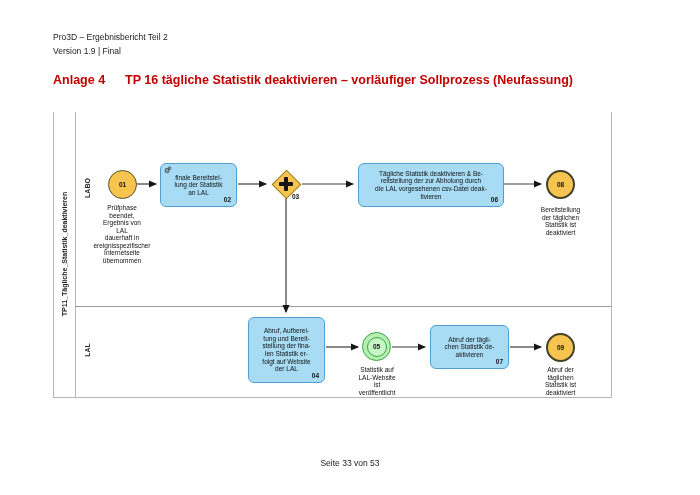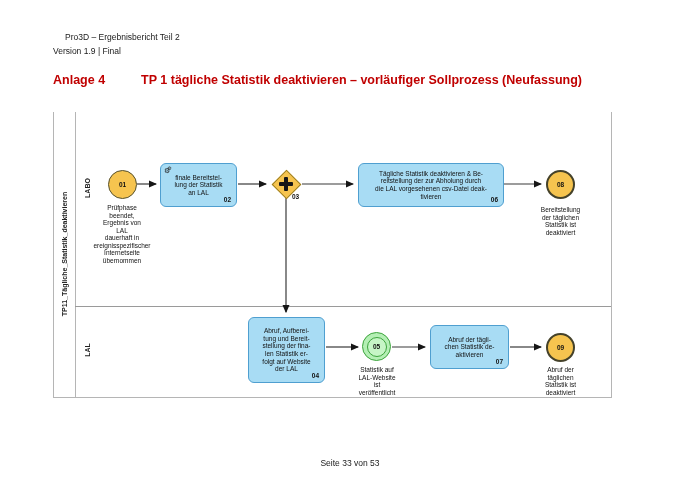--- a/index.html
+++ b/index.html
@@ -2,21 +2,21 @@
 <html><head>
 <meta charset="utf-8">
 <style>
   * { margin:0; padding:0; box-sizing:border-box; }
   html,body { width:700px; height:495px; background:#ffffff; overflow:hidden;
               font-family:"Liberation Sans", sans-serif; color:#1a1a1a; }
   .preline { white-space:pre-line; }
 
   
   .hdr-line { position:absolute; left:53px; font-size:8.5px; color:#1a1a1a; }
-  .annex { position:absolute; left:53px; top:73px; display:flex; gap:36px;
+  .annex { position:absolute; left:53px; top:73px; display:flex; gap:20px;
            font-size:12.5px; font-weight:bold; color:#c00000; }
 
   
   .vline { position:absolute; width:1px; background:#b5b5b5; }
   .hline { position:absolute; height:1px; background:#b5b5b5; }
   .vtext { position:absolute; white-space:nowrap; transform:translate(-50%,-50%) rotate(-90deg); }
   .pool-label { font-size:7px; font-weight:bold; color:#222; }
   .lane-label { font-size:7px; font-weight:bold; color:#222; }
 
   
@@ -45,26 +45,26 @@
   .gw-bar-v { position:absolute; left:13.2px; top:8px; width:3.6px; height:14px; background:#161616; border-radius:1px; }
   .gw-num { position:absolute; left:292px; top:193px; font-size:6.5px; font-weight:bold; color:#111; }
 
   svg.flows { position:absolute; left:0; top:0; pointer-events:none; }
 
   .footer { position:absolute; left:0; top:458px; width:700px; text-align:center; font-size:8.5px; color:#1a1a1a; }
 </style>
 </head>
 <body>
 
-<div class="hdr-line" style="top:32px;margin-left:12px;">Pro3D – Ergebnisbericht Teil 2</div>
+<div class="hdr-line" style="top:32px;">Pro3D – Ergebnisbericht Teil 2</div>
 <div class="hdr-line" style="top:46px;">Version 1.9 | Final</div>
 
 <div class="annex">
   <span>Anlage 4</span>
-  <span>TP 1 tägliche Statistik deaktivieren – vorläufiger Sollprozess (Neufassung)</span>
+  <span>TP 16 tägliche Statistik deaktivieren – vorläufiger Sollprozess (Neufassung)</span>
 </div>
 
 <div>
   <div class="vline" style="left:53px; top:112px; height:285px;"></div>
   <div class="vline" style="left:75px; top:112px; height:285px;"></div>
   <div class="vline" style="left:611px; top:112px; height:285px;"></div>
   <div class="hline" style="left:53px; top:397px; width:559px;"></div>
   <div class="hline" style="left:75px; top:306px; width:536px; background:#9a9a9a;"></div>
 
   <div class="vtext pool-label" style="left:64px; top:254px;">TP11_Tägliche_Statistik_deaktivieren</div>

